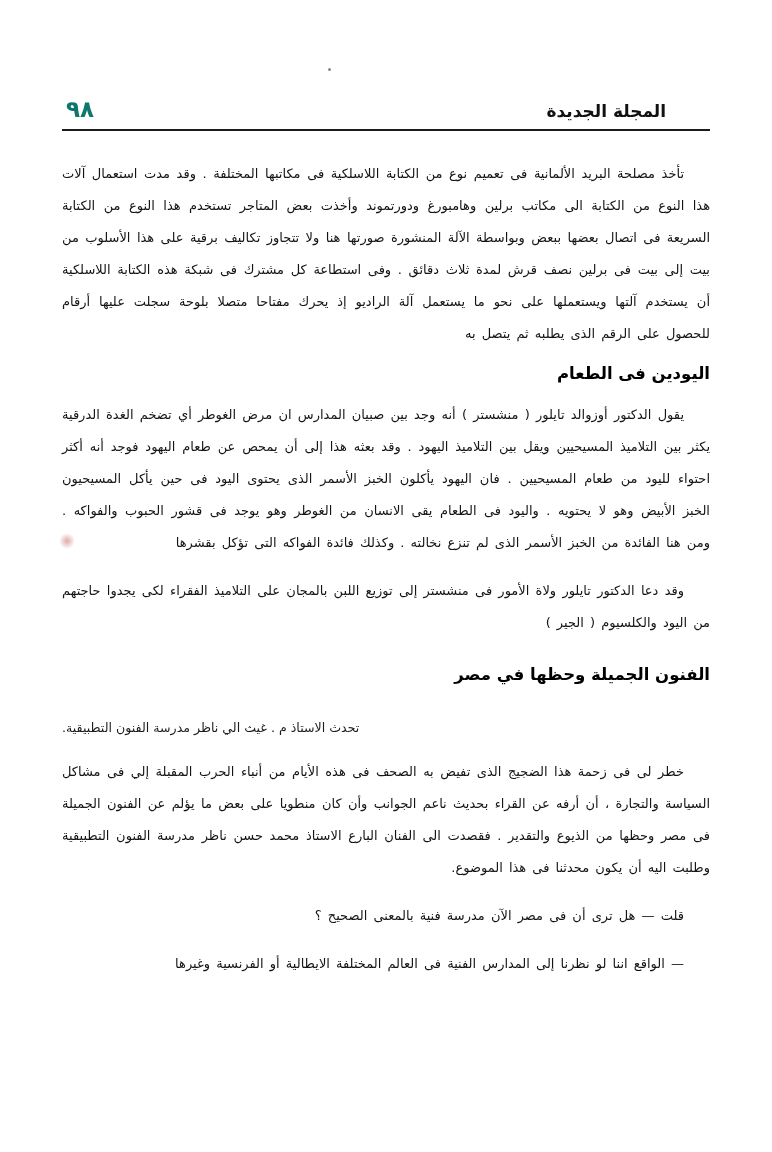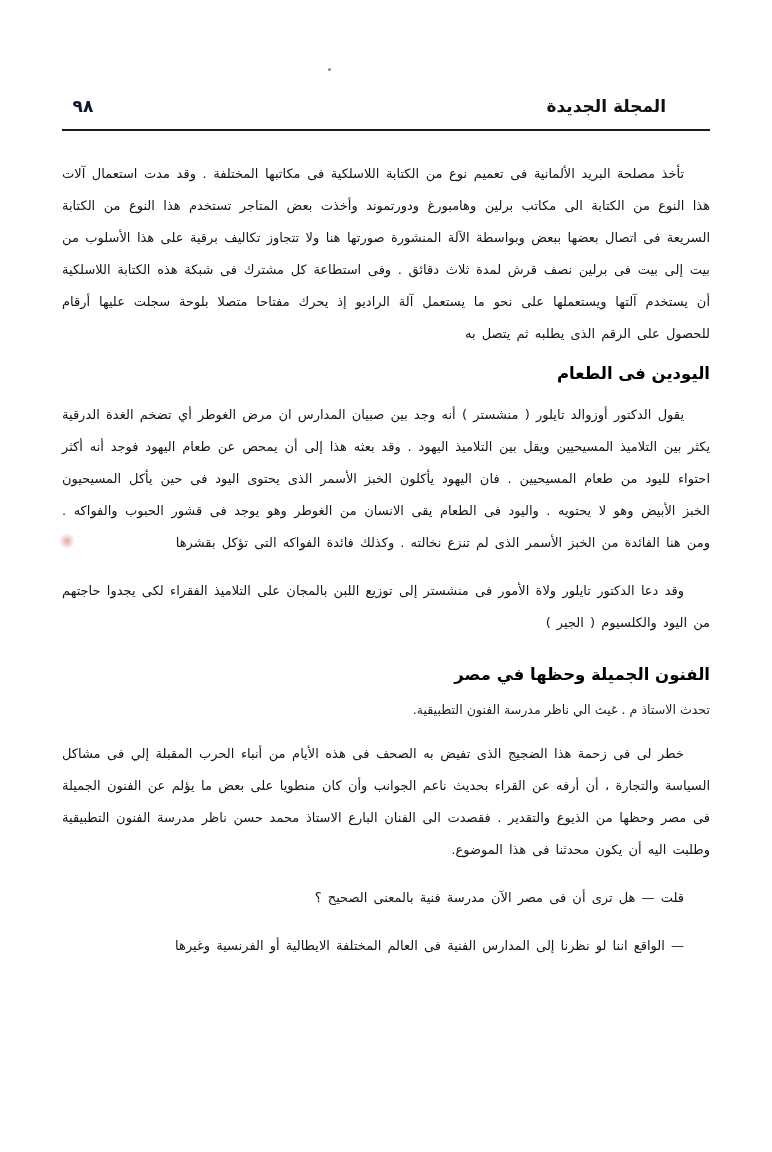--- a/index.html
+++ b/index.html
@@ -47,25 +47,25 @@
   }
   .header-title {
     font-size: 17px;
     font-weight: bold;
     letter-spacing: .5px;
     color: #111;
     flex: 1;
     padding-right: 40px;
   }
   .page-number {
-    font-size: 17px;
-    font-weight: bold;
-    color: #0f172a;
+    font-size: 23px;
+    font-weight: bold;
+    color: #0f766e;
     min-width: 34px;
-    text-align: center;
+    text-align: left;
   }
 
   .rule {
     position: absolute;
     top: 129px;
     right: 62px;
     left: 62px;
     height: 2px;
     background: #1b1b1b;
   }
@@ -92,28 +92,28 @@
   }
 
   h2.section-heading {
     margin: 14px 0 10px 0;
     font-size: 16.5px;
     font-weight: bold;
     color: #000000;
   }
   h2.section-heading.spaced {
     margin-top: 26px;
-    margin-bottom: 14px;
+    margin-bottom: 32px;
   }
 
   .small-note {
     margin: 4px 0 2px 0;
     font-size: 12.6px;
     line-height: 24px;
-    text-align: right;
+    text-align: left;
     color: #1c1c1c;
   }
   .small-note.second {
     margin-bottom: 14px;
   }
 
   
   .watermark {
     position: absolute;
     top: 486px;

